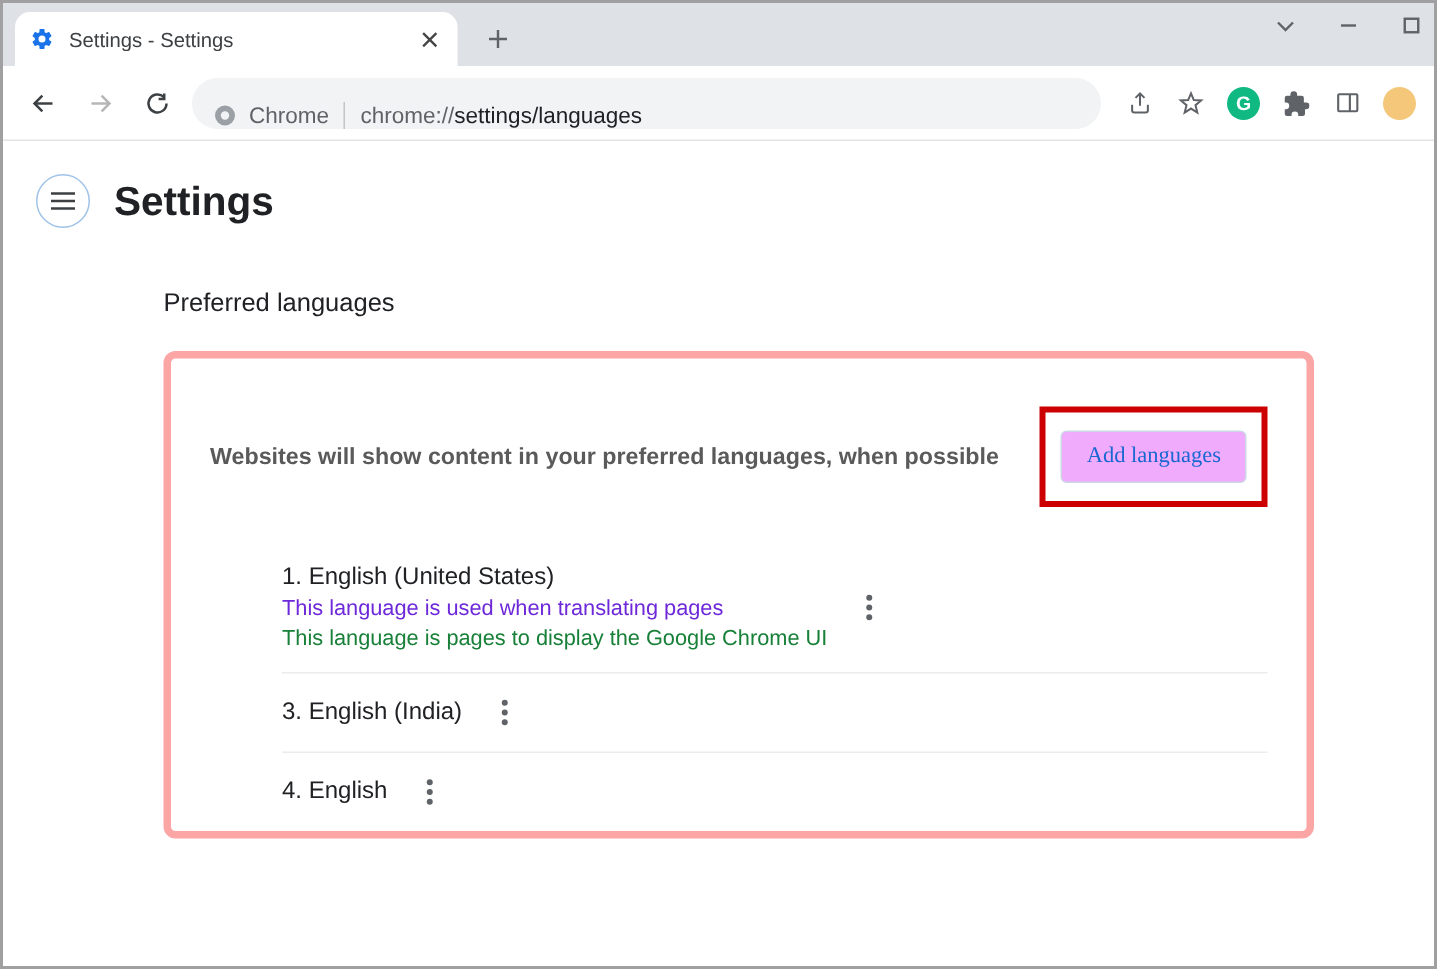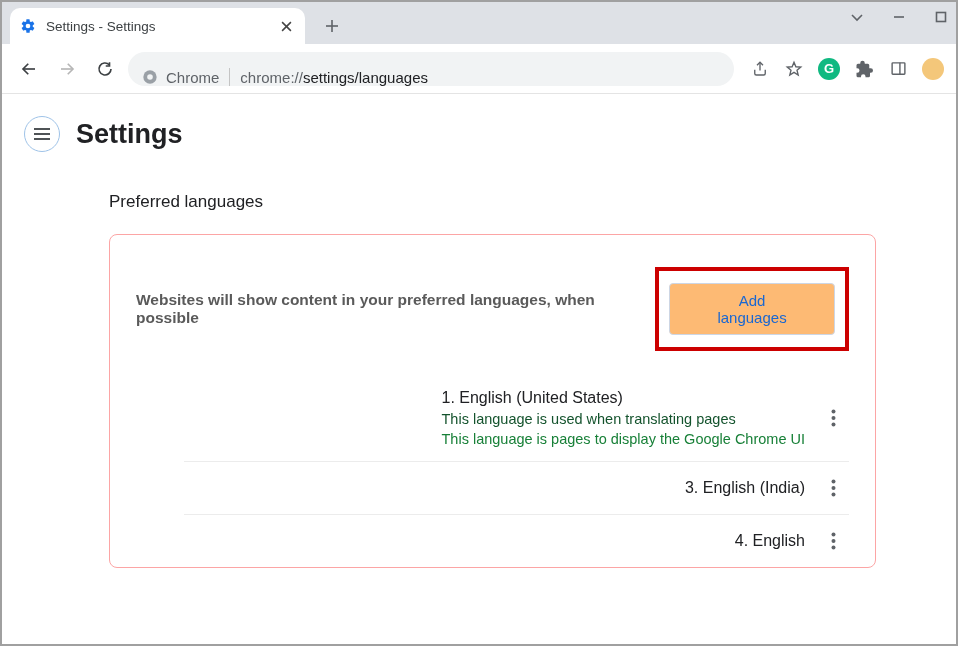--- a/index.html
+++ b/index.html
@@ -106,54 +106,55 @@
     width:36px;height:36px;border-radius:50%;
     border:1px solid #9fc3e8;
     display:flex;align-items:center;justify-content:center;
     color:#3c4043;
   }
   .settings-title { font-size:27px; font-weight:600; color:#202124; }
   
   .section { padding: 30px 80px 0 82px; margin-left: 25px; }
   .section-label { font-size:17px; color:#202124; margin-bottom:22px; }
   .card {
-    border:1px solid #fca5a5;
+    border:5px solid #fca5a5;
     border-radius:8px;
     padding: 0;
   }
   .card-head {
     display:flex; align-items:center; justify-content:space-between;
     padding: 32px 26px 24px 26px;
   }
   .card-head .subtitle { font-size:15.5px; color:#5a5a5a; font-weight:600; }
   .add-btn-wrap {
     border: 4px solid #cc0000;
     padding: 12px 10px;
     background:#fff;
   }
   .add-btn {
     border:1px solid #cdd6e4;
-    background:#fdba74;
+    background:#f0abfc;
     color:#1967d2;
     font-size:15px;
-    padding: 8px 33px;
+    padding: 8px 16px;
     border-radius:4px;
     cursor:pointer;
     font-weight:500;
+    font-family:Liberation Serif, serif;
   }
   .lang-list { padding: 0 26px 0 74px; }
   .lang-item {
     border-bottom:1px solid #ececec;
     padding: 14px 0 14px 0;
-    display:flex; align-items:center; justify-content:flex-end;
+    display:flex; align-items:center; justify-content:flex-start;
     gap:16px;
   }
   .lang-item:last-child { border-bottom:none; }
   .lang-text .name { font-size:16px; color:#202124; }
-  .lang-text .sub { font-size:14.5px; color:#14532d; margin-top:4px; }
+  .lang-text .sub { font-size:14.5px; color:#6d28d9; margin-top:4px; }
   .lang-text .sub.green { color:#188038; }
   .more { width:24px;height:24px;display:flex;align-items:center;justify-content:center;color:#5f6368;cursor:pointer;margin-right:4px; }
   svg { display:block; }
 </style>
 </head>
 <body>
 
 <div class="titlebar">
   <div class="tab">
     <span class="favicon">

